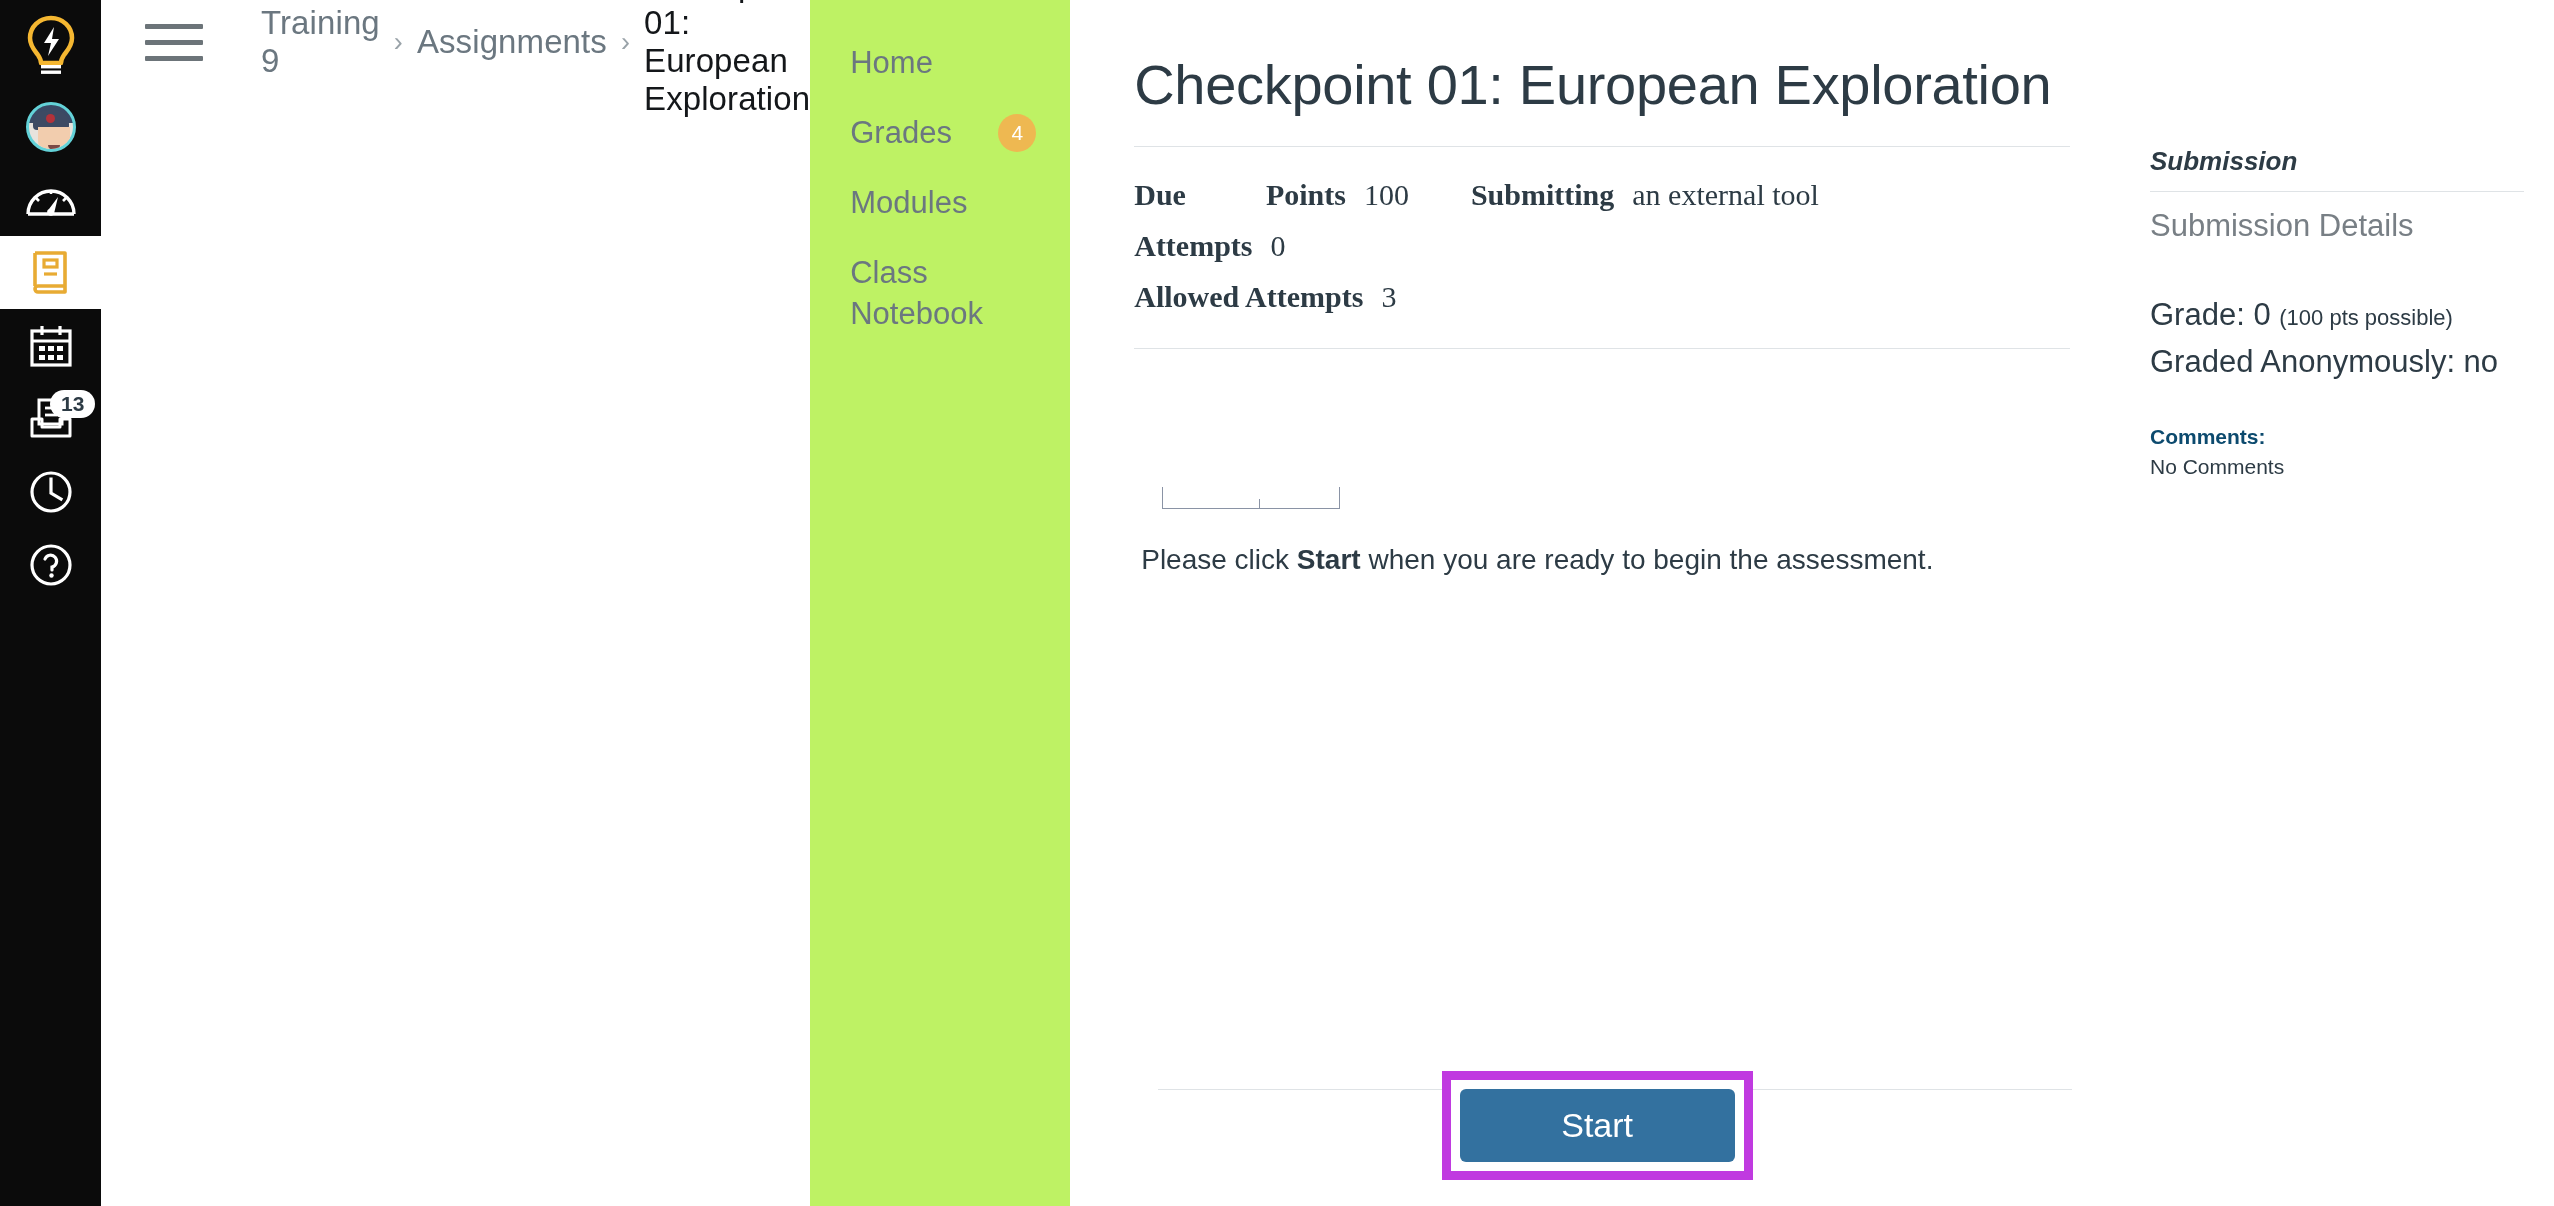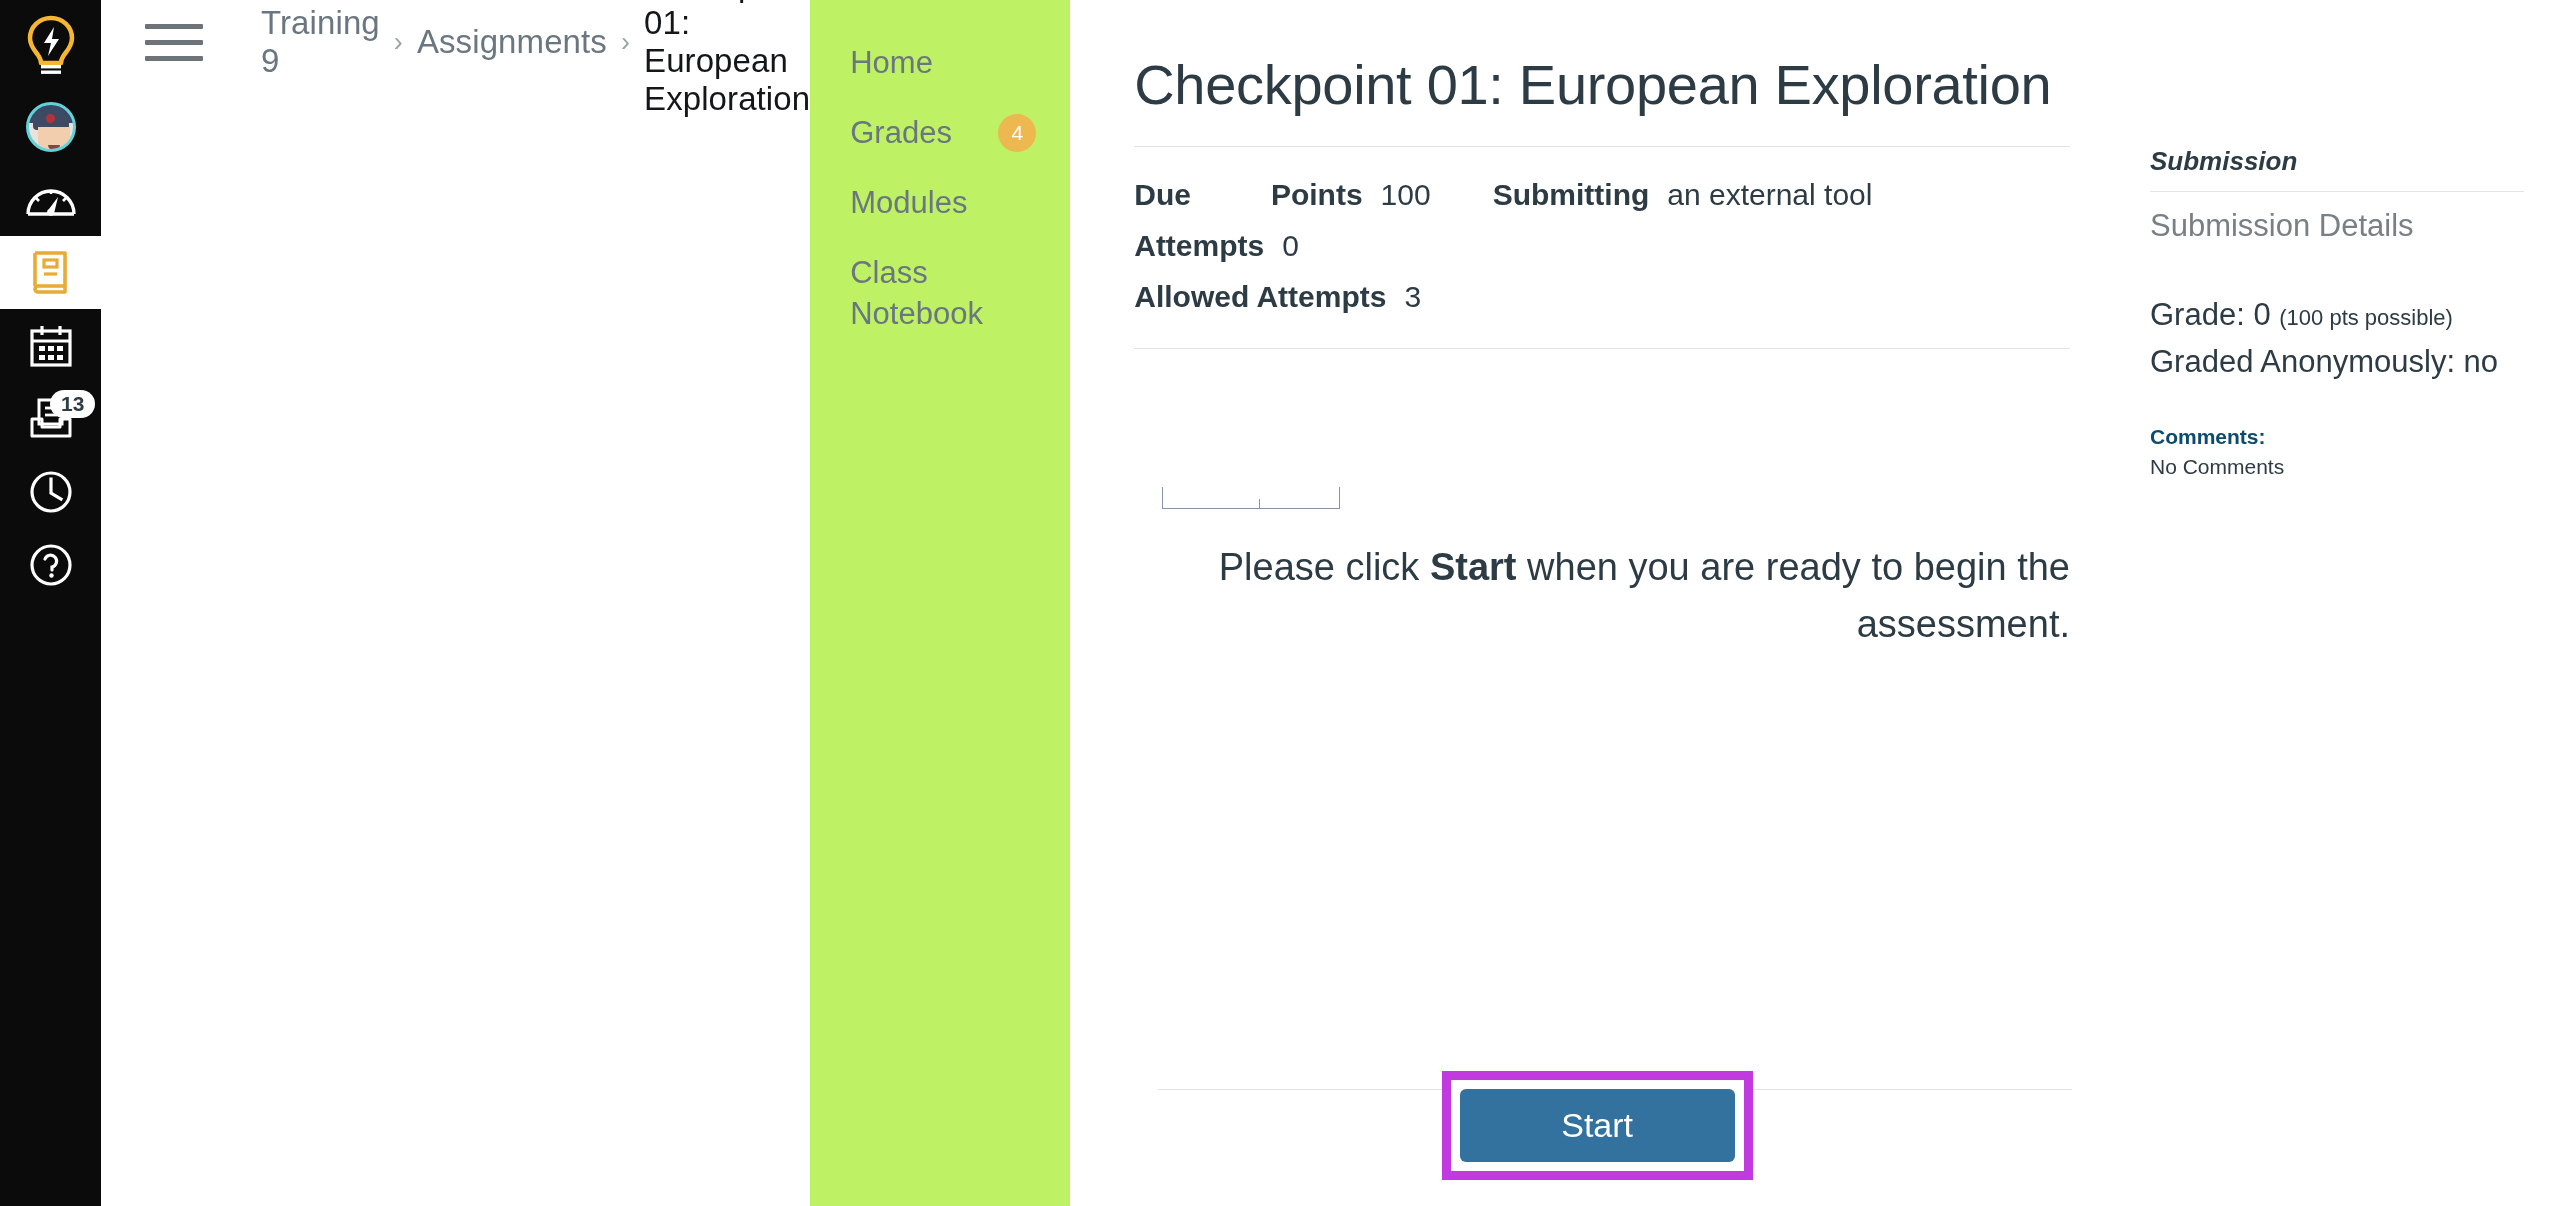--- a/index.html
+++ b/index.html
@@ -126,40 +126,40 @@
     line-height: 1.18; letter-spacing: -.3px;
     margin-bottom: 28px;
   }
   .hr { border: 0; border-top: 1px solid #dfe3e6; }
 
   .detail-block { padding: 22px 0 26px; }
   .detail-row {
     display: flex; align-items: baseline; flex-wrap: wrap;
     font-size: 30px; color: #2d3b45; line-height: 1.7;
   }
-  .detail-pair { display: flex; align-items: center; margin-right: 62px; }
+  .detail-pair { display: flex; align-items: center; margin-right: 62px; font-family: Liberation Serif, serif; }
   .detail-label { font-weight: 700; color: #2d3b45; margin-right: 18px; }
   .detail-value { font-weight: 400; color: #2d3b45; }
 
   .tool-area { position: relative; height: 700px; }
   .stub-table {
     position: absolute; left: 28px; top: 138px;
     width: 178px; height: 22px;
     border-left: 1px solid #8a93a5;
     border-right: 1px solid #8a93a5;
     border-bottom: 1px solid #8a93a5;
   }
   .stub-table::after {
     content: ""; position: absolute;
     left: 96px; bottom: 0; width: 1px; height: 9px;
     background: #8a93a5;
   }
   .start-instruction {
-    position: absolute; left: 24px; top: 190px;
-    font-size: 38px; color: #2d3b45; line-height: 1.5; text-align: right;
+    position: absolute; left: 7px; top: 190px;
+    font-size: 28px; color: #2d3b45; line-height: 1.5; text-align: right;
   }
   .start-instruction b { font-weight: 700; }
 
   .footer-sep {
     position: absolute; left: 88px; right: 52px; bottom: 116px;
     border: 0; border-top: 1px solid #dfe3e6;
   }
   .start-wrap {
     position: absolute; bottom: 26px; left: 0; right: 0;
     display: flex; justify-content: center;

